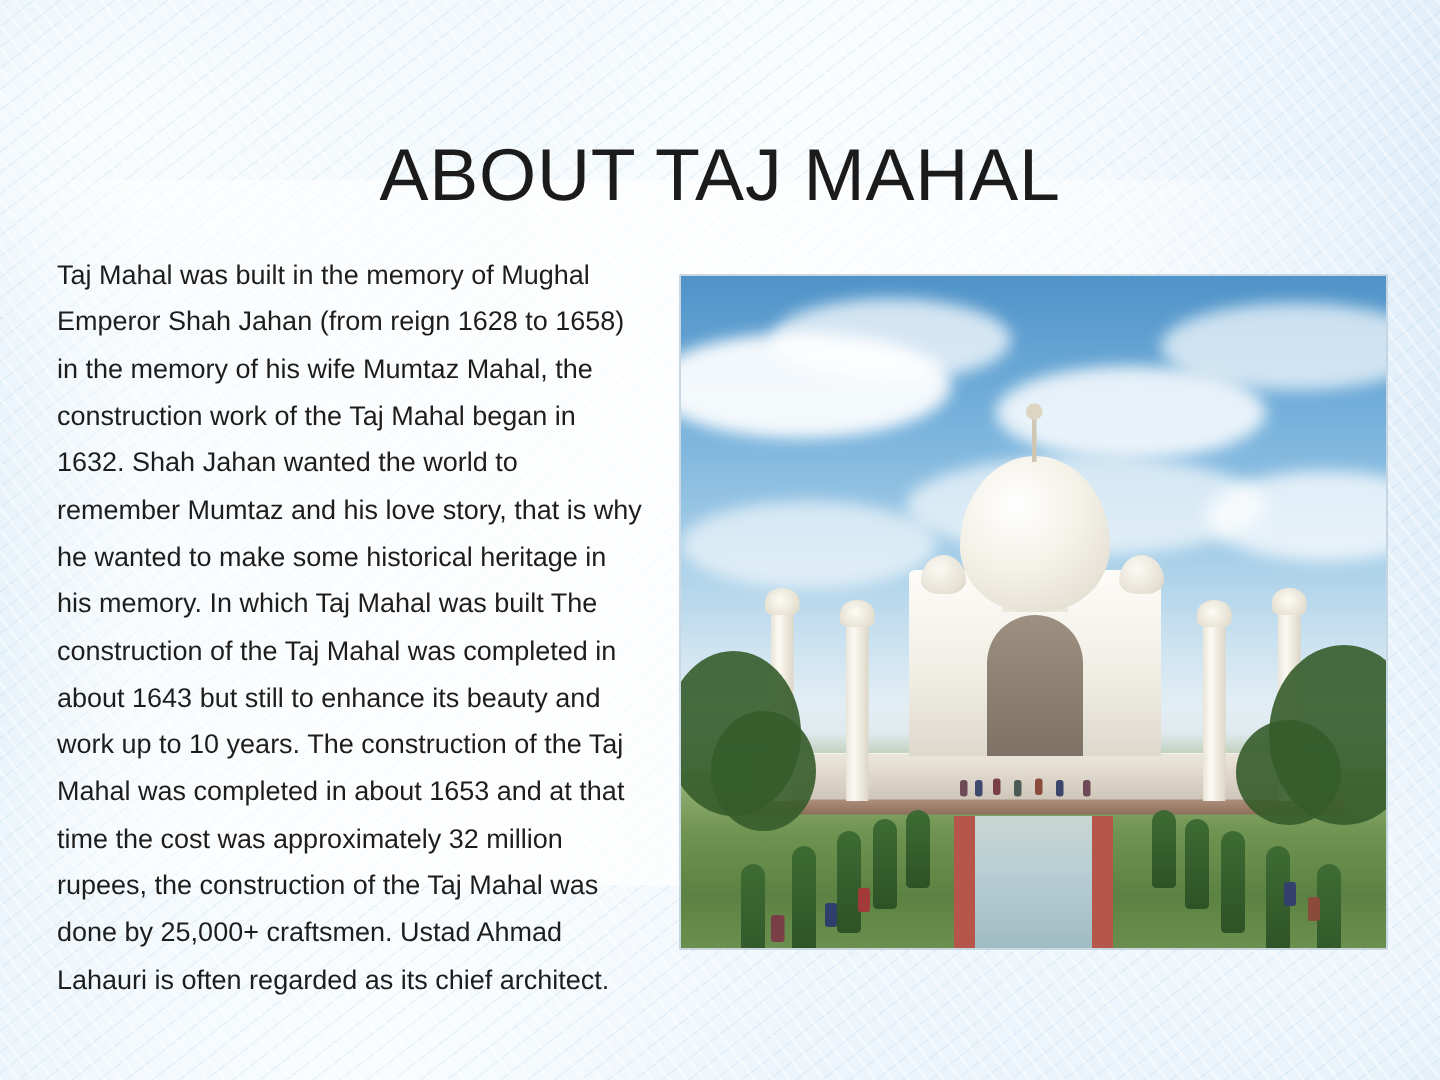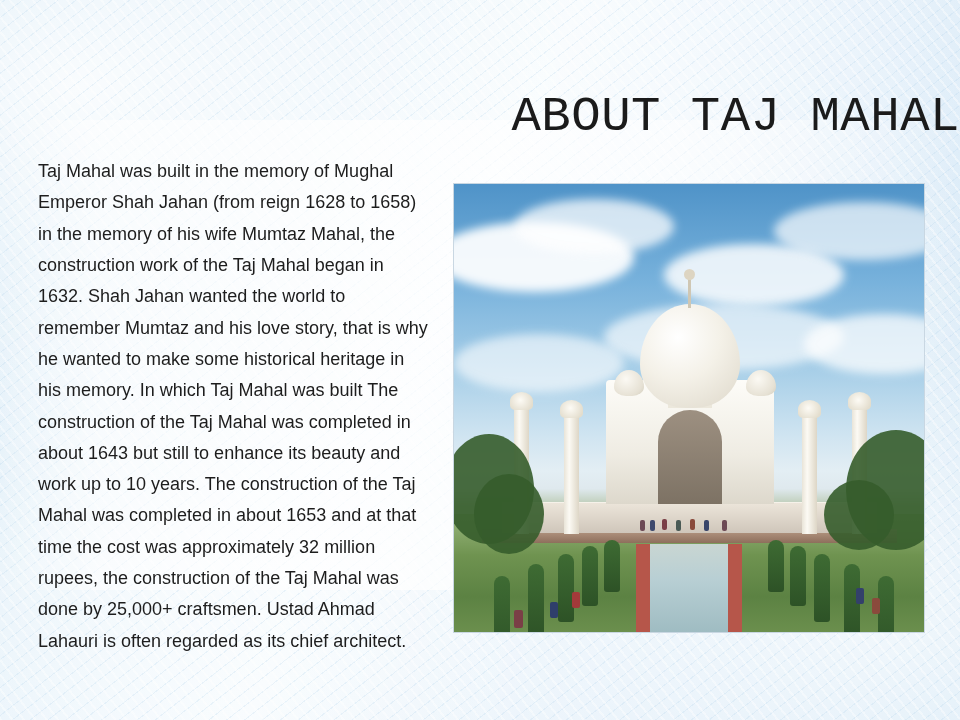--- a/index.html
+++ b/index.html
@@ -56,32 +56,32 @@
     z-index: 2;
     width: 100%;
     height: 100%;
   }
 
   .slide-title {
     position: absolute;
     top: 58px;
     left: 0;
     width: 960px;
-    text-align: right;
+    text-align: center;
     font-size: 49px;
     line-height: 1.1;
     font-weight: 400;
     color: #1b1b1b;
     letter-spacing: 0.5px;
-    font-family: Liberation Mono, monospace;
+    font-family: Liberation Sans, sans-serif;
   }
 
   .body-text {
     position: absolute;
-    top: 156px;
+    top: 168px;
     left: 38px;
     width: 392px;
     font-size: 18.5px;
     line-height: 1.72;
     color: #1d1d1d;
     font-family: "Liberation Serif", "Liberation Sans", serif;
     text-align: left;
   }
   .body-text p {
     margin: 0;

